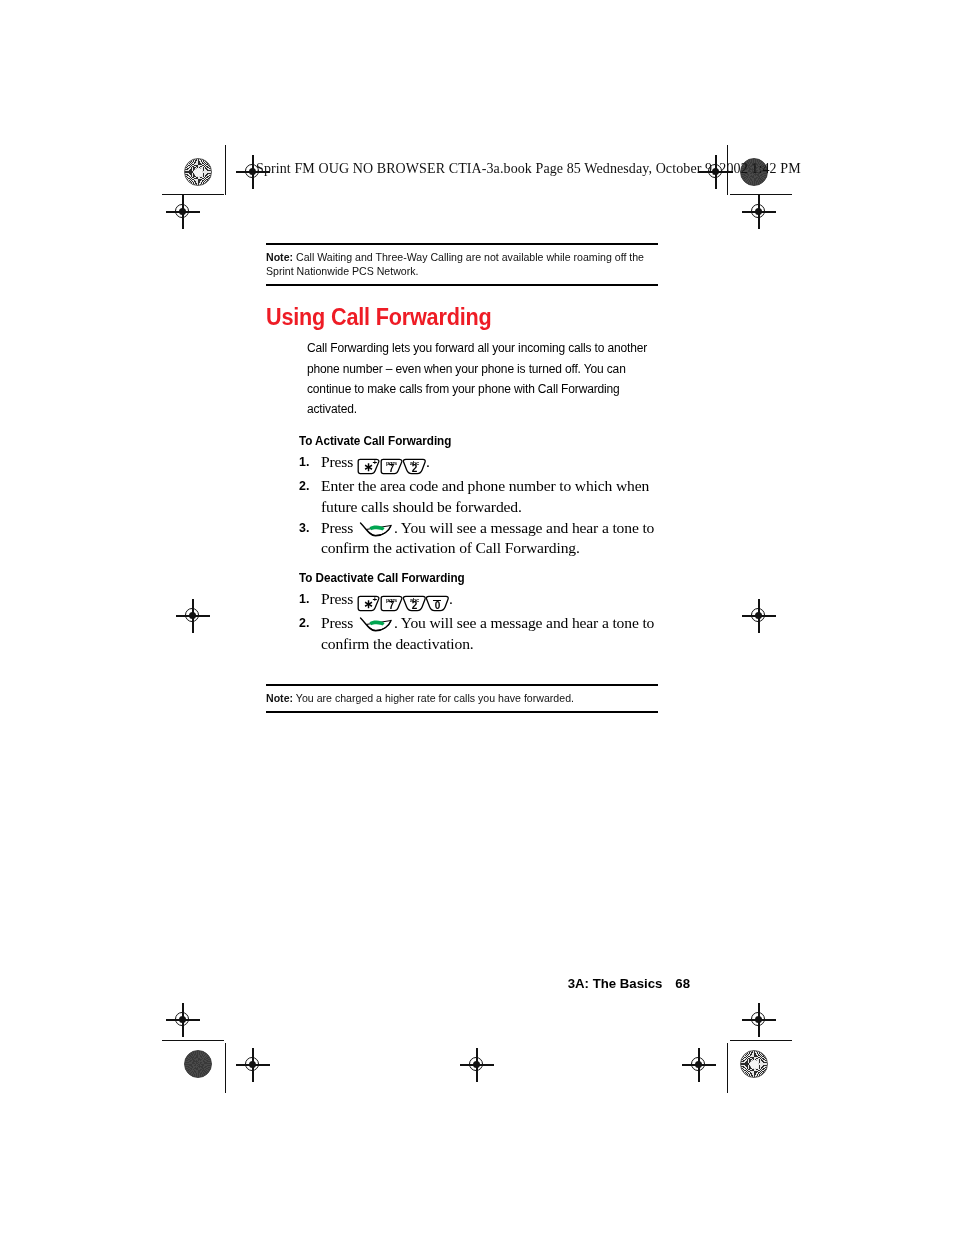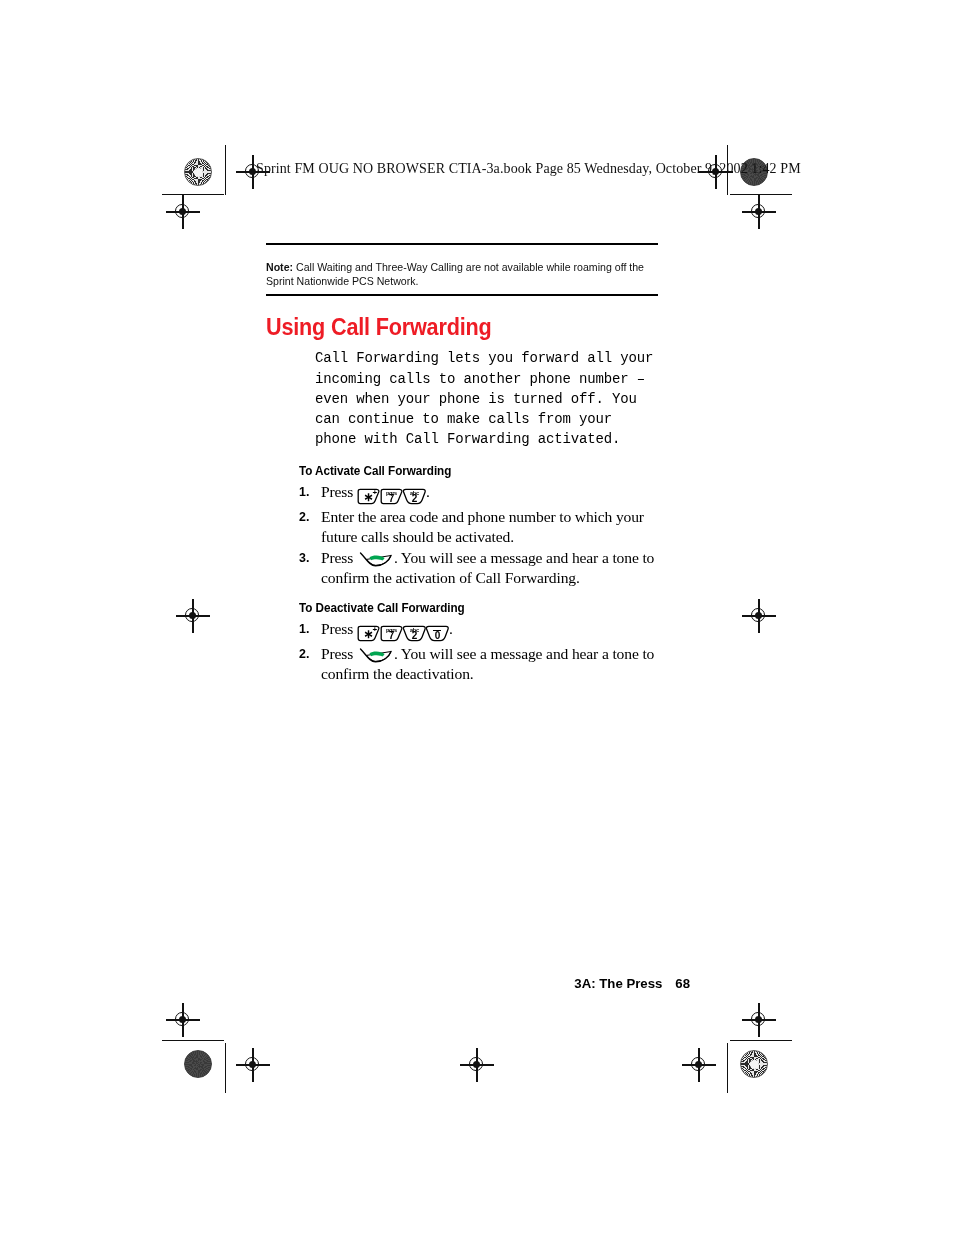--- a/index.html
+++ b/index.html
@@ -103,21 +103,21 @@
     position: absolute;
     left: 266px;
     top: 243px;
     width: 392px;
   }
 
   
   .note-box {
     border-top: 2.2px solid #000;
     border-bottom: 2.2px solid #000;
-    padding: 15px 0 6px 0;
+    padding: 5px 0 6px 0;
   }
   .note-text {
     font-family: "Liberation Sans", sans-serif;
     font-size: 11.4px;
     line-height: 14.2px;
     color: #111;
     font-stretch: condensed;
     transform: scaleX(0.93);
     transform-origin: left center;
     width: 107%;
@@ -139,25 +139,25 @@
     width: 109%;
     margin: 18px 0 8px 0;
   }
 
   
   .indent {
     padding-left: 33px;
   }
 
   .body-para {
-    font-family: Liberation Mono, monospace;
-    font-size: 14px;
+    font-family: Liberation Sans, sans-serif;
+    font-size: 12px;
     line-height: 20.2px;
     letter-spacing: -0.15px;
-    margin: 0 0 14px 16px;
+    margin: 0 0 14px 8px;
   }
 
   .sub-heading {
     font-family: "Liberation Sans", sans-serif;
     font-weight: bold;
     font-size: 12.6px;
     line-height: 16px;
     letter-spacing: -0.05px;
     transform: scaleX(0.93);
     transform-origin: left center;
@@ -386,21 +386,21 @@
                 <path d="M2.2 3.2 C 2.2 2.0 3.0 1.3 4.2 1.3 L20.5 1.3 C22.8 1.3 23.6 3.3 22.2 5.2 L19.0 13.0 C18.3 14.7 17.2 15.6 15.4 15.6 L4.2 15.6 C3.0 15.6 2.2 14.8 2.2 13.6 Z" fill="#fff" stroke="#000" stroke-width="1.3"></path>
               </svg><span class="k-main">∗</span><span class="k-sup">+</span></span><span class="key"><svg width="25" height="17" viewBox="0 0 25 17">
                 <path d="M2.2 3.2 C 2.2 2.0 3.0 1.3 4.2 1.3 L20.5 1.3 C22.8 1.3 23.6 3.3 22.2 5.2 L19.0 13.0 C18.3 14.7 17.2 15.6 15.4 15.6 L4.2 15.6 C3.0 15.6 2.2 14.8 2.2 13.6 Z" fill="#fff" stroke="#000" stroke-width="1.3"></path>
               </svg><span class="k-main">7</span><span class="k-sup">pqrs</span></span><span class="key"><svg width="25" height="17" viewBox="0 0 25 17">
                 <path d="M1.6 4.0 C1.0 2.3 2.0 1.3 3.8 1.3 L21.0 1.3 C22.8 1.3 23.7 2.5 23.0 4.2 L20.2 11.8 C19.4 14.0 17.6 15.6 15.2 15.6 L9.6 15.6 C7.2 15.6 5.4 14.0 4.6 11.8 Z" fill="#fff" stroke="#000" stroke-width="1.3"></path>
               </svg><span class="k-main">2</span><span class="k-sup">abc</span></span></span><span>.</span></div>
     </div>
 
     <div class="step">
       <div class="step-num">2.</div>
-      <div class="step-body"><span>Enter the area code and phone number to which your future calls should be activated.</span></div>
+      <div class="step-body"><span>Enter the area code and phone number to which when future calls should be forwarded.</span></div>
     </div>
 
     <div class="step">
       <div class="step-num">3.</div>
       <div class="step-body"><span>Press </span><span class="key-talk"><svg width="34" height="17" viewBox="0 0 34 17">
               <path d="M1.5 2.0 C7.0 7.5 10.5 14.8 16.5 14.8 C24.0 14.8 30.0 10.0 32.0 4.5" fill="none" stroke="#000" stroke-width="1.4" stroke-linecap="round"></path>
               <path d="M32.0 4.5 C30.2 9.9 24.2 14.4 17.0 14.4 C13.2 14.4 10.2 11.6 7.6 8.4 Z" fill="none" stroke="#000" stroke-width="1.0"></path>
               <path d="M10.5 6.2 C12.5 5.0 15.0 4.5 17.5 4.6 C20.8 4.7 23.6 5.6 25.6 7.0 C25.0 8.1 24.3 9.0 23.4 9.6 C22.3 8.9 20.1 8.3 17.6 8.25 C15.4 8.2 13.6 8.6 12.4 9.2 C11.6 8.4 11.0 7.4 10.5 6.2 Z" fill="#00a550"></path>
             </svg></span><span>. You will see a message and hear a tone to confirm the activation of Call Forwarding.</span></div>
     </div>
@@ -424,18 +424,21 @@
       <div class="step-num">2.</div>
       <div class="step-body"><span>Press </span><span class="key-talk"><svg width="34" height="17" viewBox="0 0 34 17">
               <path d="M1.5 2.0 C7.0 7.5 10.5 14.8 16.5 14.8 C24.0 14.8 30.0 10.0 32.0 4.5" fill="none" stroke="#000" stroke-width="1.4" stroke-linecap="round"></path>
               <path d="M32.0 4.5 C30.2 9.9 24.2 14.4 17.0 14.4 C13.2 14.4 10.2 11.6 7.6 8.4 Z" fill="none" stroke="#000" stroke-width="1.0"></path>
               <path d="M10.5 6.2 C12.5 5.0 15.0 4.5 17.5 4.6 C20.8 4.7 23.6 5.6 25.6 7.0 C25.0 8.1 24.3 9.0 23.4 9.6 C22.3 8.9 20.1 8.3 17.6 8.25 C15.4 8.2 13.6 8.6 12.4 9.2 C11.6 8.4 11.0 7.4 10.5 6.2 Z" fill="#00a550"></path>
             </svg></span><span>. You will see a message and hear a tone to confirm the deactivation.</span></div>
     </div>
 
   </div>
 
+  <div class="note-box" style="margin-top:30px;">
+    <div class="note-text"><b>Note:</b><span> You are charged a higher rate for calls you have forwarded.</span></div>
+  </div>
 
 </div>
 
 <div class="footer">
-  <div class="footer-line2"><span>3A: The Press</span><span class="footer-page">68</span></div>
+  <div class="footer-line2"><span>3A: The Basics</span><span class="footer-page">68</span></div>
 </div>
 
 </body></html>

